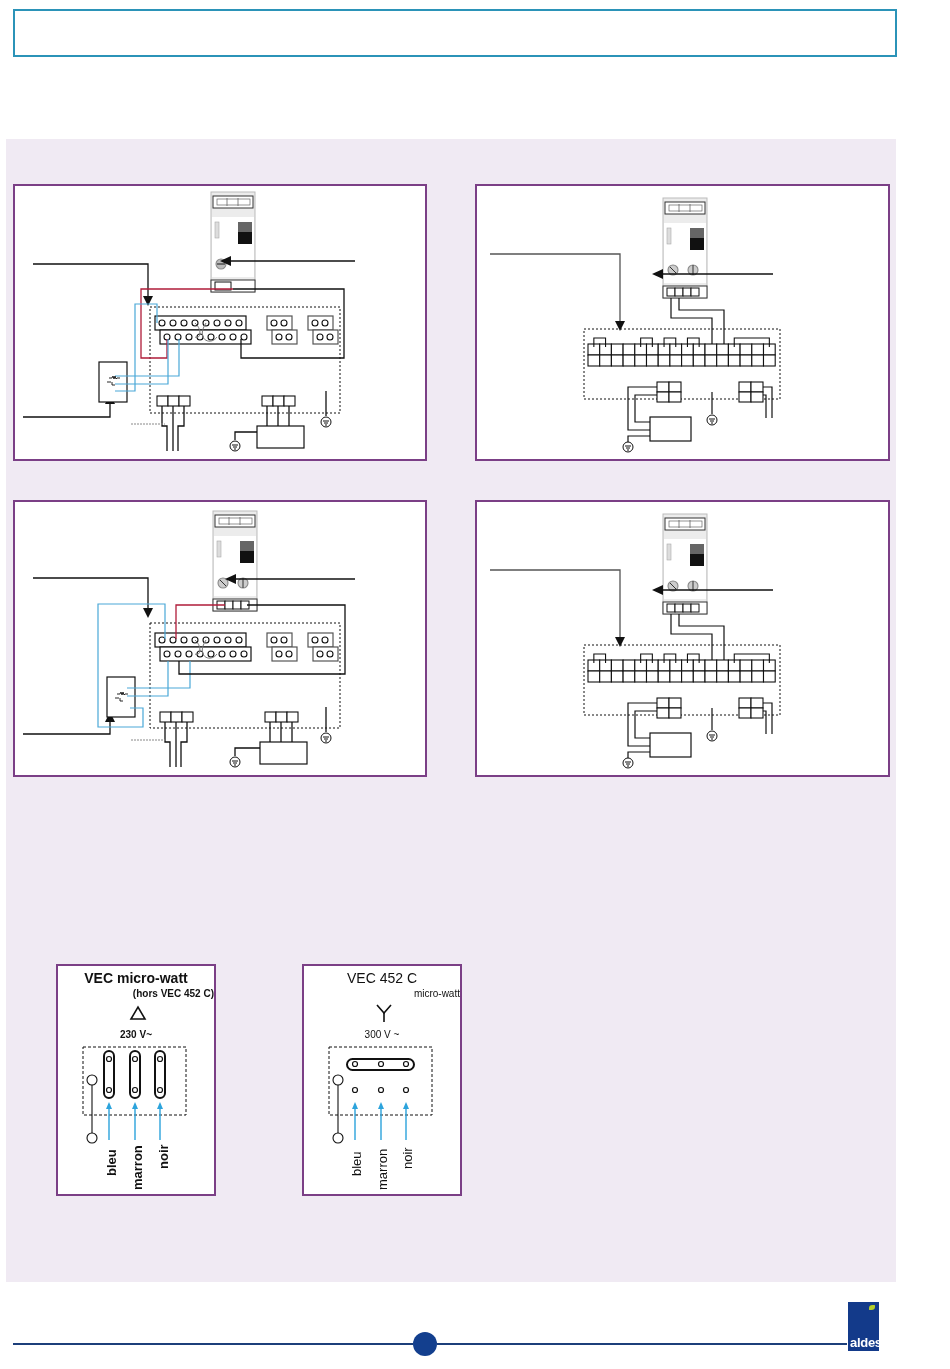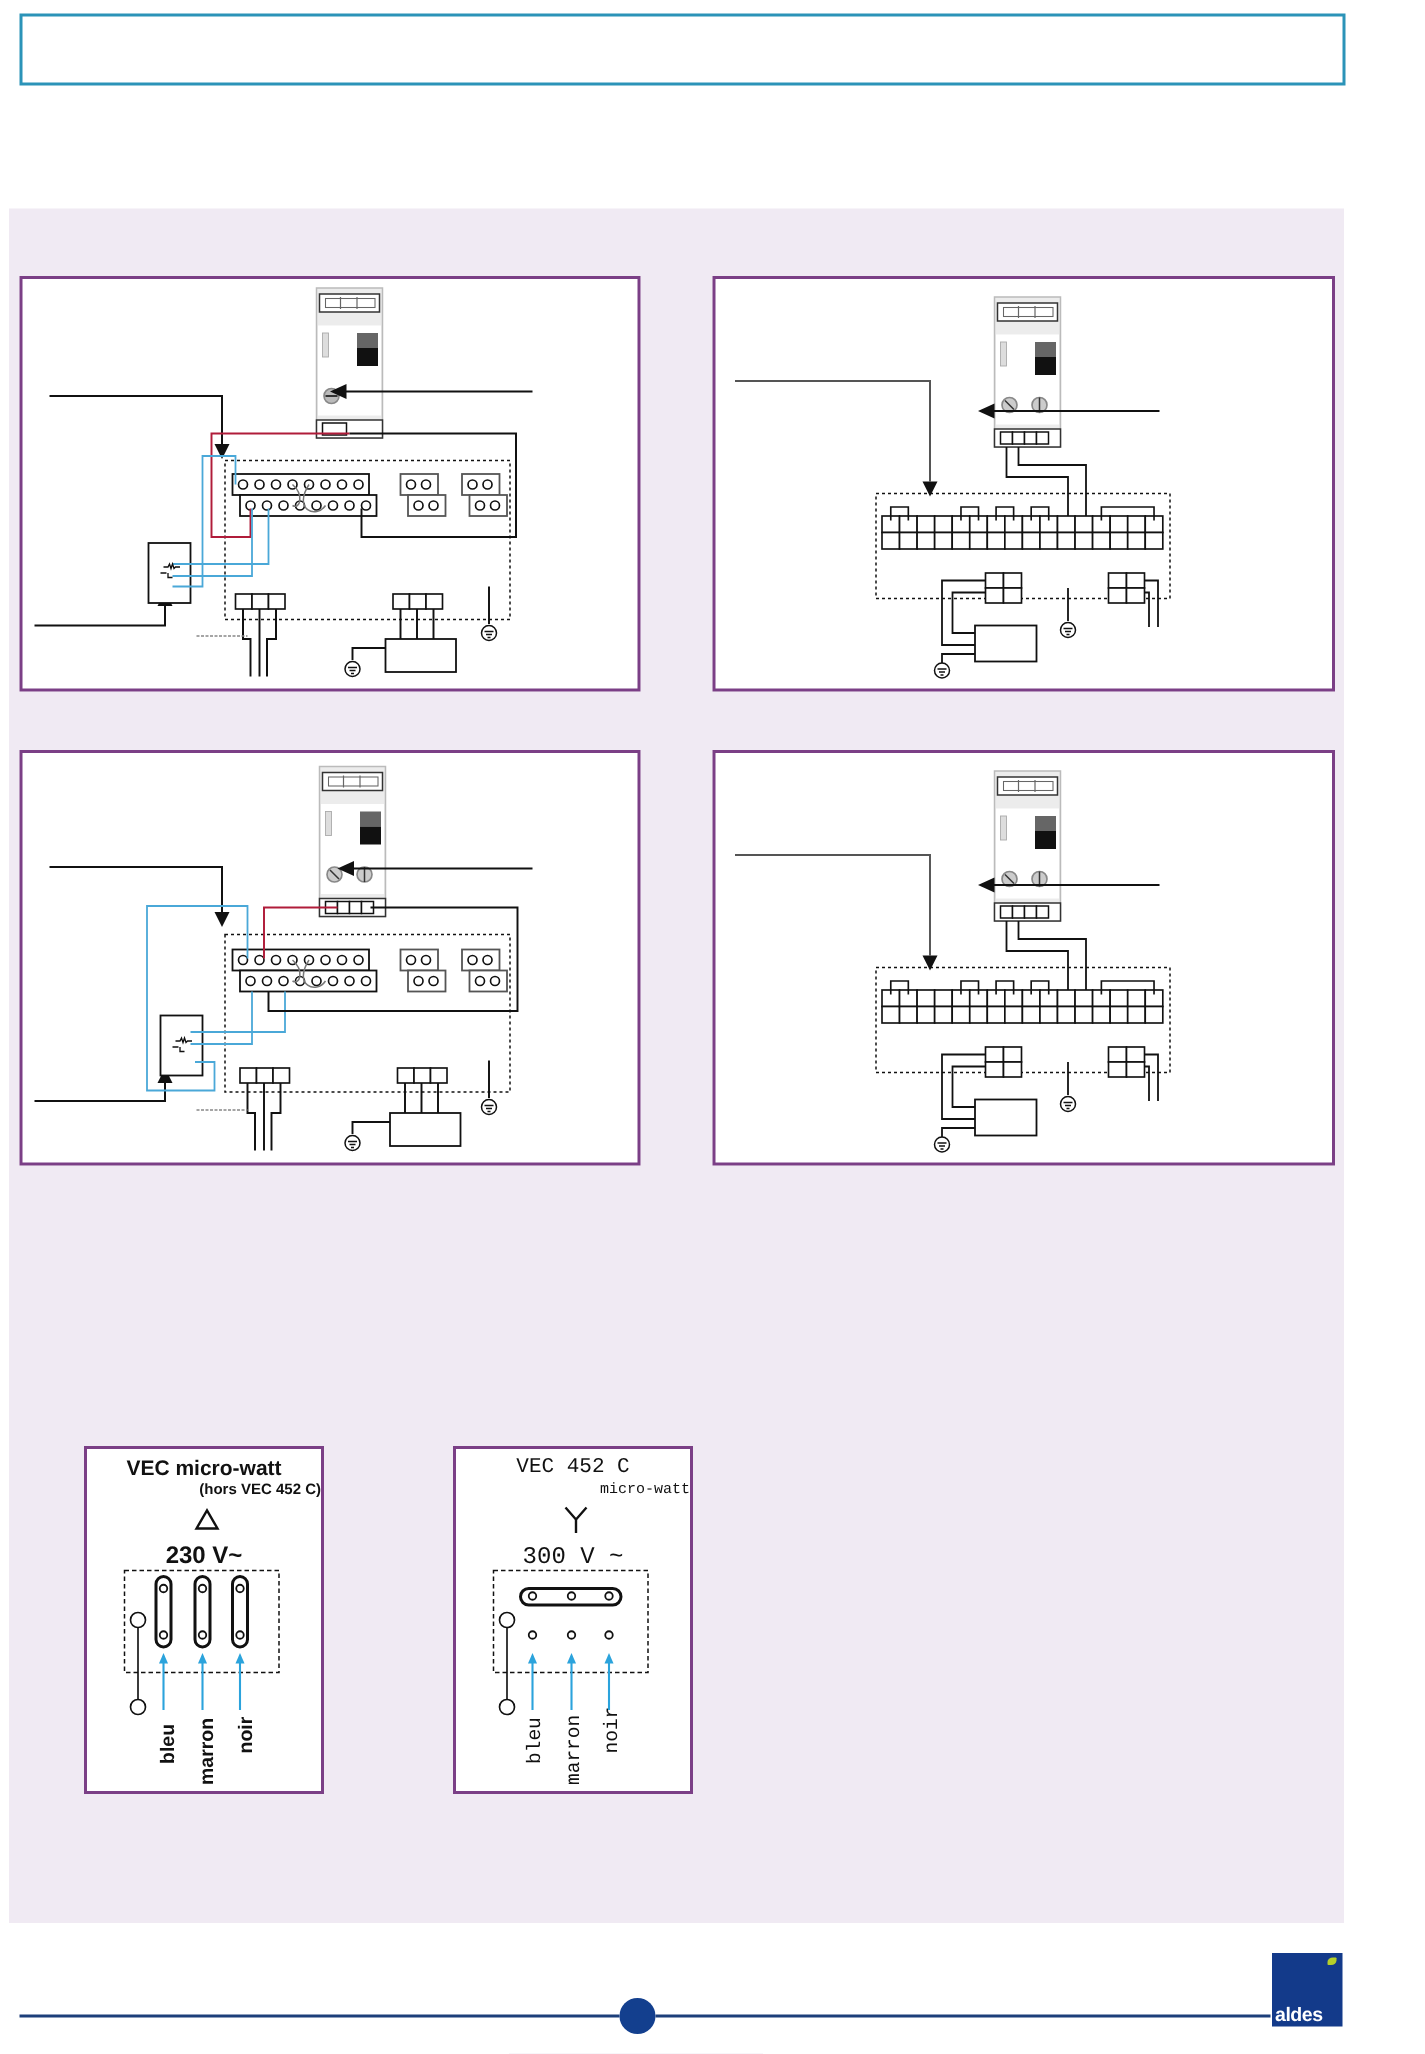--- a/index.html
+++ b/index.html
@@ -28,36 +28,36 @@
   .motor-title {
     position: absolute; left: 0; right: 0; top: 4px; text-align: center;
     font-size: 14px; color: #111;
   }
   .motor-sub {
     position: absolute; left: 0; right: 0; top: 22px; text-align: right;
     font-size: 10px; color: #111;
   }
   .motor-volt {
     position: absolute; left: 0; right: 0; top: 63px; text-align: center;
-    font-size: 16px; color: #111;
+    font-size: 10px; color: #111;
   }
   .motor-card svg { position: absolute; left: 0; top: 0; }
   .wire-label {
     position: absolute; font-size: 13px; color: #111;
     transform-origin: left top; transform: rotate(-90deg); white-space: nowrap;
   }
   .footer-line {
     position: absolute; top: 1343px; height: 2px; background: #1c3f7a;
   }
   .page-dot {
     position: absolute; left: 413px; top: 1332px; width: 24px; height: 24px;
     border-radius: 50%; background: #133f8e;
   }
   .logo {
-    position: absolute; left: 848px; top: 1302px; width: 47px; height: 49px;
+    position: absolute; left: 848px; top: 1302px; width: 31px; height: 49px;
     background: #133a8a;
   }
   .logo-leaf {
     position: absolute; right: 4px; top: 3px; width: 6px; height: 5px;
     background: #b5cf2a; border-radius: 60% 10% 60% 10%;
   }
   .logo-text {
     position: absolute; left: 2px; bottom: 1px; color: #fff; font-weight: bold;
     font-size: 13px; letter-spacing: -0.3px;
   }
@@ -500,21 +500,21 @@
       <circle cx="102" cy="93" r="2.5" fill="#fff" stroke="#111" stroke-width="1.2"></circle>
       <circle cx="102" cy="124" r="2.5" fill="#fff" stroke="#111" stroke-width="1.2"></circle>
       <polygon points="48,143 54,143 51,136" fill="#2ba3dc"></polygon>
       <line x1="51" y1="142" x2="51" y2="174" stroke="#2ba3dc" stroke-width="1.4"></line>
       <polygon points="74,143 80,143 77,136" fill="#2ba3dc"></polygon>
       <line x1="77" y1="142" x2="77" y2="174" stroke="#2ba3dc" stroke-width="1.4"></line>
       <polygon points="99,143 105,143 102,136" fill="#2ba3dc"></polygon>
       <line x1="102" y1="142" x2="102" y2="174" stroke="#2ba3dc" stroke-width="1.4"></line>
     </svg>
   </div>
-<div class="motor-card" id="mc2" style="left:302px;font-family:Liberation Mono, monospace;">
+<div class="motor-card" id="mc2" style="left:302px;">
   <div class="motor-title">VEC 452 C</div>
   <div class="motor-sub">micro-watt</div>
   <div class="motor-volt">300 V ~</div>
   <div class="wire-label" style="left:45px;top:210px;">bleu</div>
   <div class="wire-label" style="left:71px;top:224px;">marron</div>
   <div class="wire-label" style="left:96px;top:203px;">noir</div>
 <svg width="156" height="228">
       <polyline points="73,39 80,47 87,39" fill="none" stroke="#111" stroke-width="1.6"></polyline>
       <line x1="80" y1="47" x2="80" y2="56" stroke="#111" stroke-width="1.6"></line>
       <rect x="25" y="81" width="103" height="68" fill="none" stroke="#111" stroke-width="1" stroke-dasharray="3,2"></rect>

